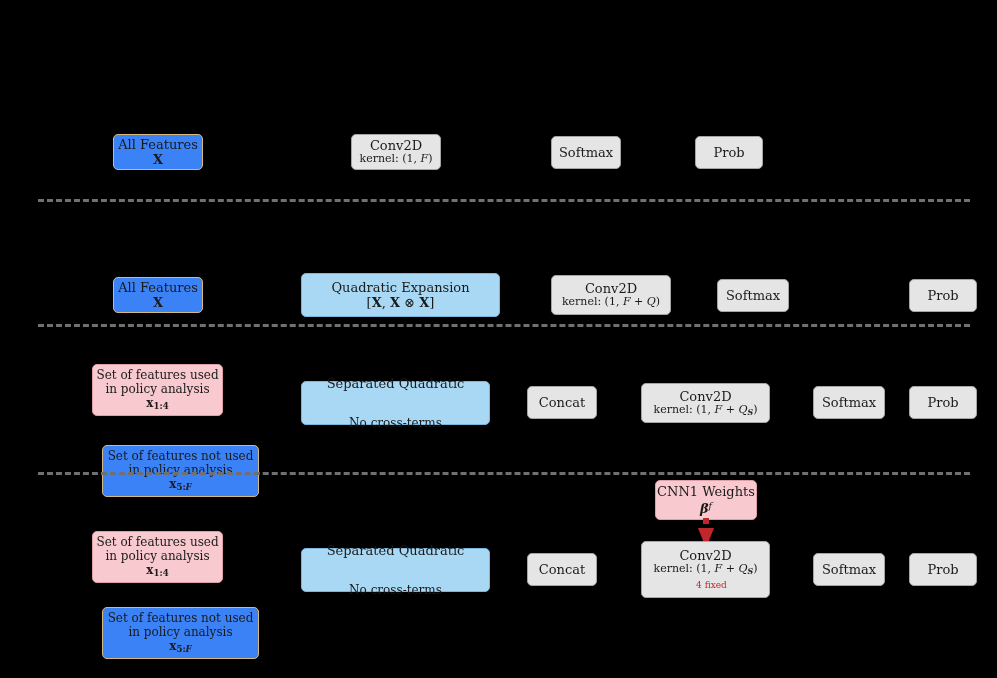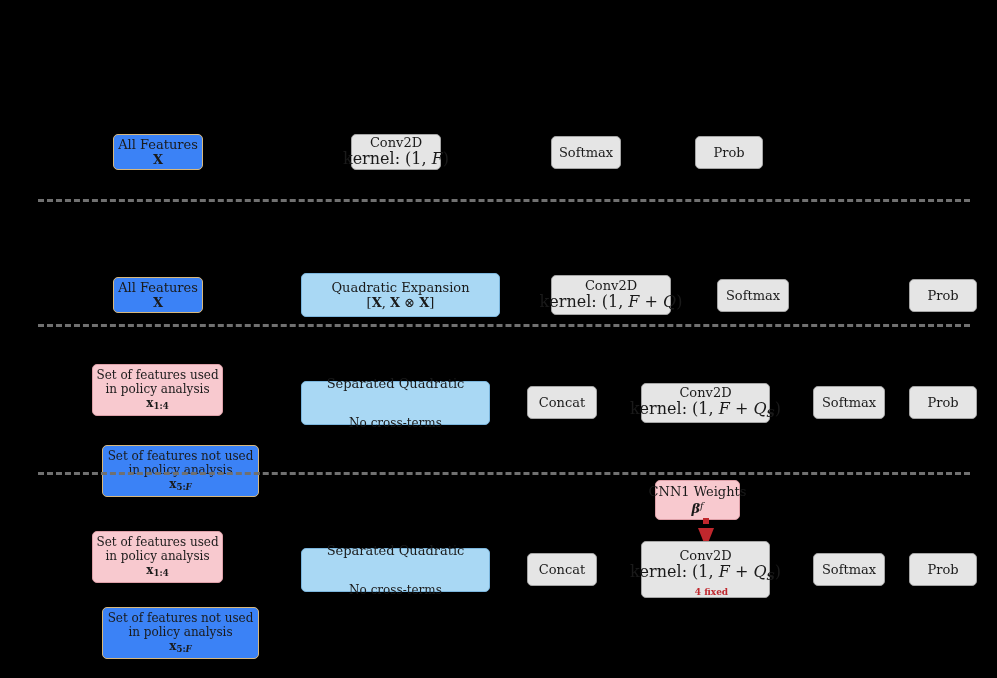--- a/index.html
+++ b/index.html
@@ -32,25 +32,25 @@
   .node .l1 { display: block; white-space: nowrap; }
   .node .l2 { display: block; white-space: nowrap; }
   .node .l3 { display: block; white-space: nowrap; }
 
   .grey  { background: #e5e5e5; border-color: #a5a5a5; }
   .orange{ background: #3b82f6; border-color: #d9b87c; }
   .blue  { background: #a9d8f4; border-color: #7cb6dd; }
   .pink  { background: #f8c9cf; border-color: #dda0a8; }
   .t13 { font-size: 13px; }
   .t12 { font-size: 12px; margin-top: 24px; }
-  .t11 { font-size: 16px; }
+  .t11 { font-size: 11px; }
   .t9  { font-size: 9px; }
 
   .bold { font-weight: bold; }
-  .red  { color: #c0272d; font-weight: bold; margin-left: 12px; }
+  .red  { color: #c0272d; font-weight: normal; margin-left: 12px; }
 
   .sep {
     position: absolute;
     height: 0;
     border-top: 3px dashed #707070;
     left: 38px;
     width: 932px;
   }
 
   .mathvar { font-style: italic; }
@@ -163,21 +163,21 @@
 
   <div class="node blue t13" style="left:301px; top:548px; width:189px; height:44px;">
     <span class="l1">Separated Quadratic</span>
     <span class="l2 t12">No cross-terms</span>
   </div>
 
   <div class="node grey t13" style="left:527px; top:553px; width:70px; height:33px;">
     <span class="l1">Concat</span>
   </div>
 
-  <div class="node pink t13" style="left:655px; top:480px; width:85px; height:40px;">
+  <div class="node pink t13" style="left:655px; top:480px; width:102px; height:40px;">
     <span class="l1">CNN1 Weights</span>
     <span class="l2"><span class="bold mathvar">β</span><sup class="mathvar">f</sup></span>
   </div>
 
   <div class="arrow-wrap" style="left:694px; top:518px;">
     <svg width="24" height="32" viewBox="0 0 24 32">
       <rect x="9" y="0" width="6" height="6" fill="#c0272d"></rect>
       <polygon points="4,10 20,10 12,30" fill="#c0272d"></polygon>
     </svg>
   </div>

